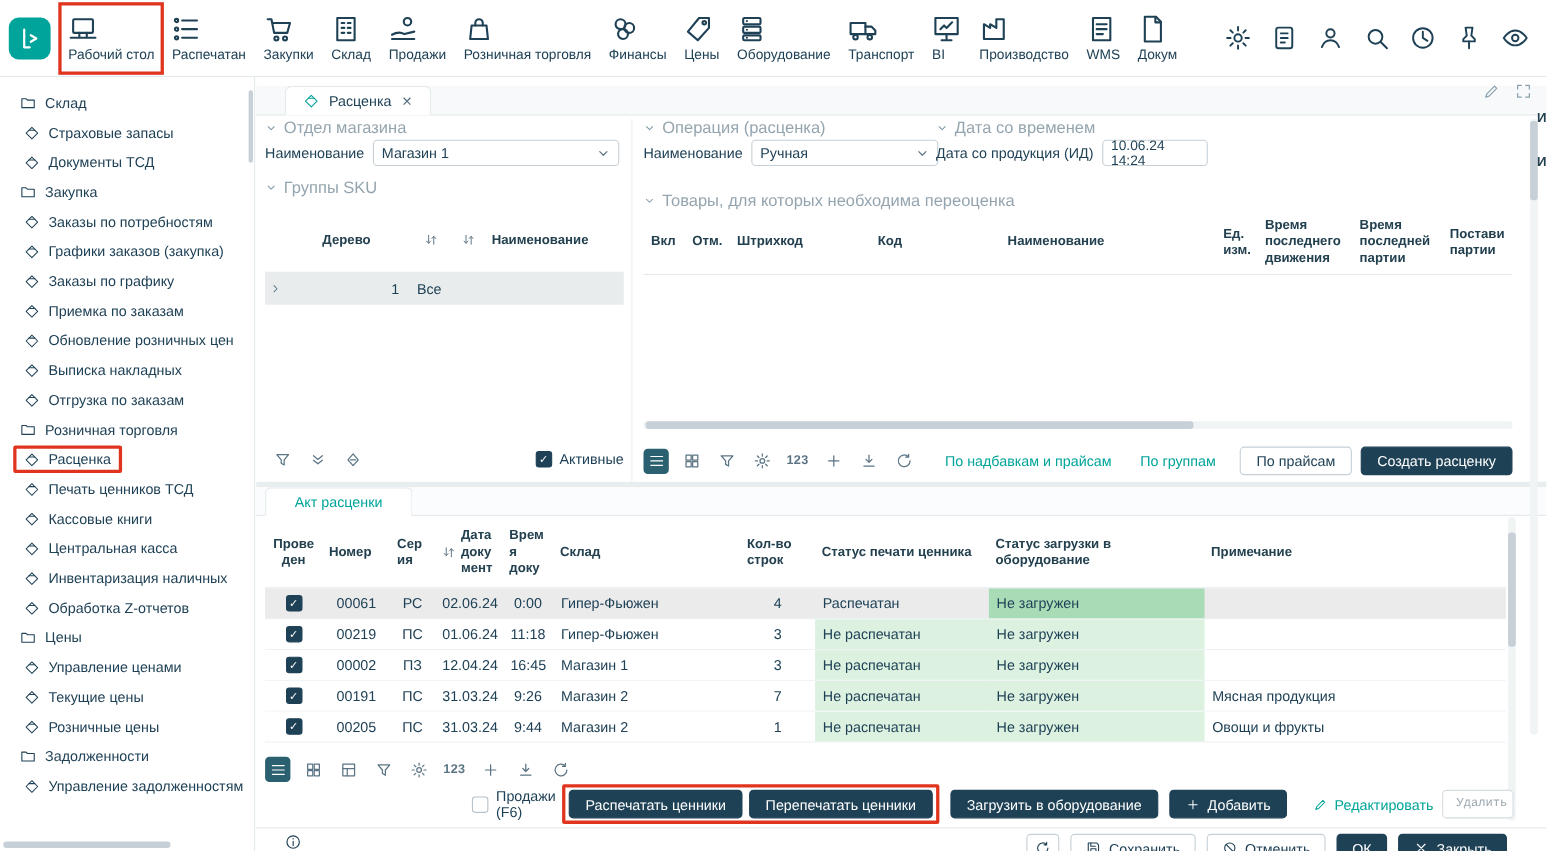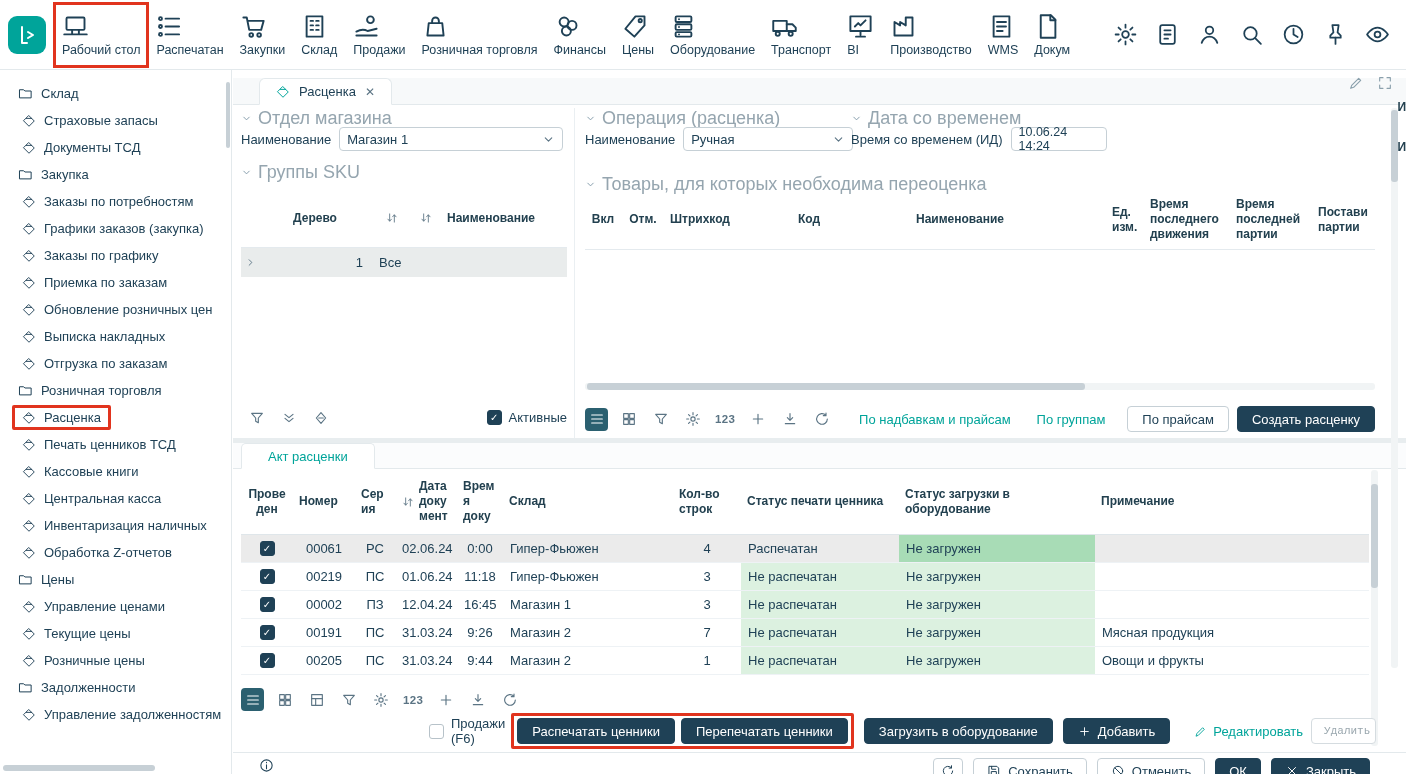--- a/index.html
+++ b/index.html
@@ -36,21 +36,21 @@
   #main{position:absolute;left:233px;top:70px;right:0;bottom:0;background:#fff}
   #tabbar{position:absolute;left:0;right:0;top:8px;height:27px;background:#f7f9fa;border-bottom:1px solid #e3e9ec}
   .tab-open{position:absolute;left:26px;top:0;height:27px;background:#fff;border:1px solid #e3e9ec;border-bottom:1px solid #fff;border-radius:6px 6px 0 0;display:flex;align-items:center;gap:9px;padding:0 16px;font-size:13px;cursor:pointer}
   .tab-open .t-diamond svg{width:14px;height:14px;color:#00a49a}
   .tab-close{color:#5b7484;font-size:12px;cursor:pointer}
   .tab-tools{position:absolute;right:13px;top:5px;display:flex;gap:13px;color:#8aa0ac}
   .tab-tools svg{width:16px;height:16px}
   .tab-tools span{cursor:pointer}
 
   .vdiv{position:absolute;left:341px;top:38px;height:330px;width:1px;background:#eaeff2}
-  .sec-hdr{position:absolute;display:flex;align-items:center;gap:6px;font-size:18px;color:#95a5af}
+  .sec-hdr{position:absolute;display:flex;align-items:center;gap:6px;font-size:15px;color:#95a5af}
   .sec-hdr svg{width:11px;height:11px;color:#7e97a6;stroke-width:2}
   .ctrl-row{position:absolute;display:flex;align-items:center;gap:8px;height:24px}
   .lbl{font-size:13px;color:#1f4156;white-space:nowrap}
   .select{height:24px;border:1px solid #c6d0d6;border-radius:4px;background:#fff;display:flex;align-items:center;justify-content:space-between;padding:0 7px;font-size:13px;cursor:pointer}
   .select svg{width:13px;height:13px;color:#5b7484;stroke-width:2}
   .inputbox{height:24px;border:1px solid #c6d0d6;border-radius:4px;background:#fff;display:flex;align-items:center;padding:0 7px;font-size:12.5px}
 
   
   #sku-table{position:absolute;left:8px;top:118px;width:326px}
   .sku-head{display:flex;align-items:center;height:60px;border-bottom:1px solid #e4eaee;font-weight:700;font-size:12px;color:#22404f}
@@ -660,21 +660,21 @@
 
   <div class="sec-hdr" style="left:618px;top:38px">
     <span>
         <svg viewBox="0 0 24 24">
           <path d="M6 9l6 6 6-6"></path>
         </svg>
       </span>
     <span>Дата со временем</span>
   </div>
   <div class="ctrl-row" style="left:618px;top:57px">
-    <span class="lbl">Время со временем (ИД)</span>
+    <span class="lbl">Дата со продукция (ИД)</span>
     <div class="inputbox" style="width:96px">
       <span>10.06.24 14:24</span>
     </div>
   </div>
 
   <div class="sec-hdr" style="left:8px;top:92px">
     <span>
         <svg viewBox="0 0 24 24">
           <path d="M6 9l6 6 6-6"></path>
         </svg>

